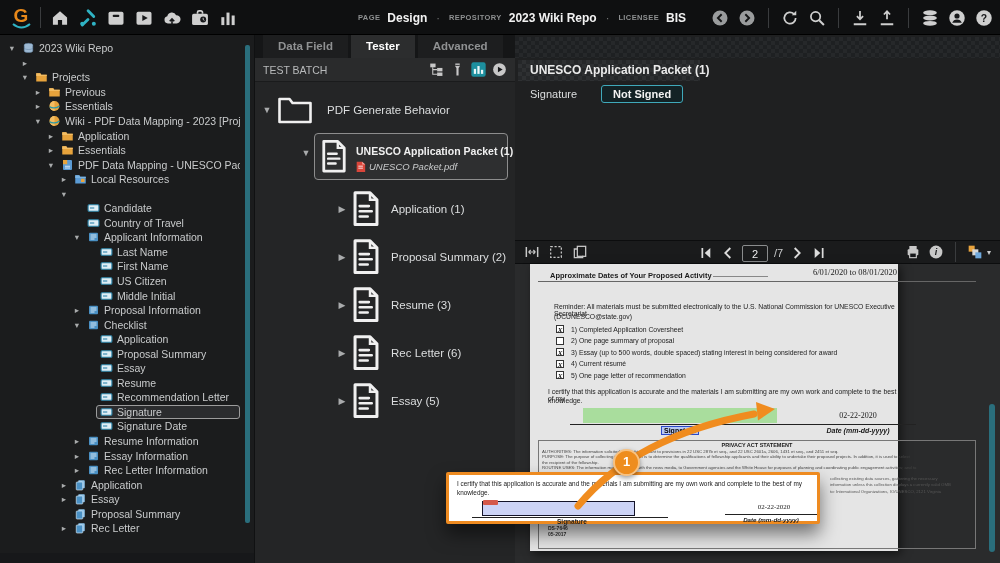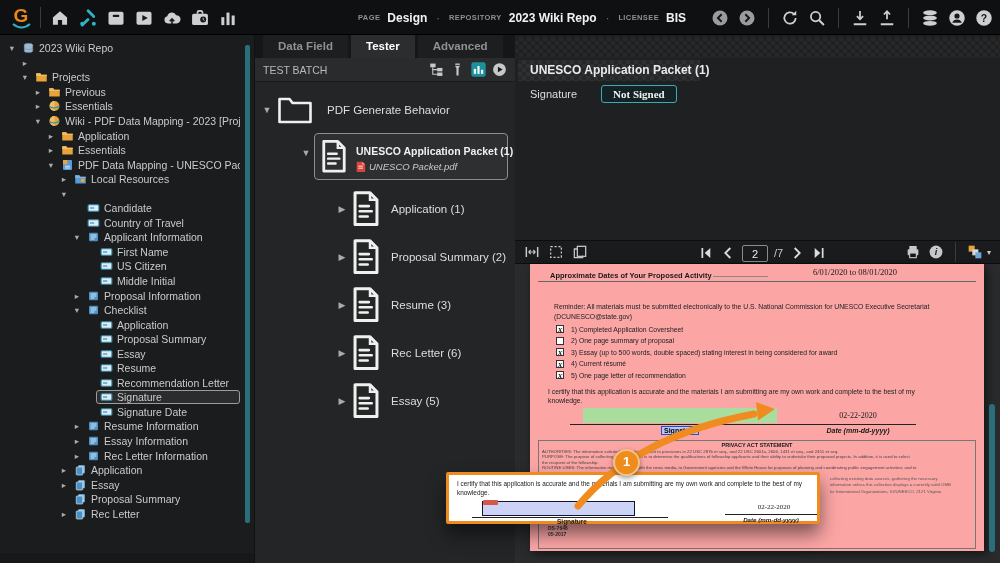--- a/index.html
+++ b/index.html
@@ -68,37 +68,37 @@
   .b-child .lbl{margin-left:10px;font-size:11.5px;color:#dcdedf;}
 
   
   .rightp{position:absolute;left:515px;top:35px;width:485px;height:528px;background:#1f2021;}
   .checker{background:conic-gradient(#26282a 25%,#1e2022 0 50%,#26282a 0 75%,#1e2022 0) 0 0/8px 8px;}
   .checker-light{background:conic-gradient(#2e3032 25%,#252729 0 50%,#2e3032 0 75%,#252729 0) 0 0/8px 8px;}
   .top-strip{position:absolute;left:0;top:2px;right:0;height:21px;}
   .doc-title{position:absolute;left:3px;top:25px;width:182px;height:21px;line-height:21px;padding-left:12px;font-size:12px;font-weight:bold;color:#eaeaea;white-space:nowrap;}
   .field-row{position:absolute;left:15px;top:50px;display:flex;align-items:center;gap:24px;}
   .field-row .flab{font-size:11px;color:#dcdedf;}
-  .badge-notsigned{border:1px solid #3fa9ba;background:#132225;padding:2px 11px;border-radius:3px;font-size:11px;font-weight:bold;color:#f2f2f2;font-family:Liberation Serif, serif;}
+  .badge-notsigned{border:1px solid #3fa9ba;background:#132225;padding:2px 11px;border-radius:3px;font-size:11px;font-weight:bold;color:#f2f2f2;}
 
   
   .vtoolbar{position:absolute;left:0;right:0;top:205px;height:24px;background:#1a1b1c;border-top:1px solid #0c0d0e;border-bottom:1px solid #0c0d0e;display:flex;align-items:center;padding:0 9px;}
   .vt-left{display:flex;align-items:center;gap:8px;}
   .vt-nav{position:absolute;left:183px;top:0;height:24px;display:flex;align-items:center;gap:6px;}
   .pagebox{width:26px;height:17px;border:1px solid #8a8c8d;border-radius:2px;font-size:11px;color:#eee;text-align:center;line-height:16px;}
   .ptotal{font-size:11px;color:#c8cacb;}
   .vt-right{margin-left:auto;display:flex;align-items:center;gap:7px;}
   .ic-vt{width:16px;height:16px;}
   .ic-vt svg{width:16px;height:16px;}
   .caret{font-size:8px;color:#c8cacb;margin-left:-3px;}
   .page-area{position:absolute;left:0;right:0;top:229px;bottom:0;background:#2a2b2c;}
   .vw-scroll{position:absolute;right:5px;top:140px;width:6px;height:148px;background:#2a6e7c;border-radius:3px;}
 
   
-  .pdf-page{position:absolute;left:15px;top:0;width:454px;height:287px;background:#fca5a5;box-shadow:3px 3px 9px rgba(0,0,0,.55);color:#1a1a1a;}
+  .pdf-page{position:absolute;left:15px;top:0;width:368px;height:287px;background:#e5e5e5;box-shadow:3px 3px 9px rgba(0,0,0,.55);color:#1a1a1a;}
   .pdf-page .abs{position:absolute;}
   .pg-dates-label{left:20px;top:7px;font-size:7.5px;font-weight:bold;}
   .pg-dates-line{left:183px;top:12px;width:55px;border-top:1px solid #888;}
   .pg-dates-value{left:240px;top:3px;width:170px;text-align:center;font-family:"Liberation Serif",serif;font-size:8.5px;}
   .pg-rule{left:8px;top:17px;width:438px;border-top:1px solid #666;}
   .pg-blackbar{left:14px;top:24px;width:420px;height:11px;background:#101010;color:#fff;font-size:7.5px;font-weight:bold;line-height:11px;padding-left:6px;}
   .pg-rem{left:24px;font-size:6.8px;color:#222;}
   #pg-items .pgitem{position:absolute;left:26px;display:flex;align-items:center;}
   .cbx{width:8px;height:8px;border:1px solid #333;background:#fff;font-family:"Liberation Serif",serif;font-size:7px;font-style:italic;font-weight:bold;line-height:8px;text-align:center;color:#111;}
   .pgitem .itxt{margin-left:7px;font-size:6.8px;color:#222;}
@@ -433,20 +433,33 @@
           <span class="sp" style="width: 69px;"></span>
           <span class="ar">▾</span>
           <span class="lbl-wrap">
             <span class="ic ic-tree">
               <svg viewBox="0 0 24 24">
                 <rect x="3" y="3.5" width="18" height="17" rx="2" fill="#4a90c4"></rect>
                 <path d="M6 8h12M6 12h12M6 16h8" stroke="#dff0fa" stroke-width="1.9"></path>
               </svg>
             </span>
             <span class="lbl">Applicant Information</span>
+          </span>
+        </div>
+        <div class="trow">
+          <span class="sp" style="width: 82px;"></span>
+          <span class="ar"></span>
+          <span class="lbl-wrap">
+            <span class="ic ic-tree">
+              <svg viewBox="0 0 24 24">
+                <rect x="1.2" y="5.5" width="21.6" height="13" rx="2" fill="#dfeef5" stroke="#2e86ab" stroke-width="2.2"></rect>
+                <path d="M5 12h8.5" stroke="#2e86ab" stroke-width="2.2"></path>
+              </svg>
+            </span>
+            <span class="lbl">Last Name</span>
           </span>
         </div>
         <div class="trow">
           <span class="sp" style="width: 82px;"></span>
           <span class="ar"></span>
           <span class="lbl-wrap">
             <span class="ic ic-tree">
               <svg viewBox="0 0 24 24">
                 <rect x="1.2" y="5.5" width="21.6" height="13" rx="2" fill="#dfeef5" stroke="#2e86ab" stroke-width="2.2"></rect>
                 <path d="M5 12h8.5" stroke="#2e86ab" stroke-width="2.2"></path>

